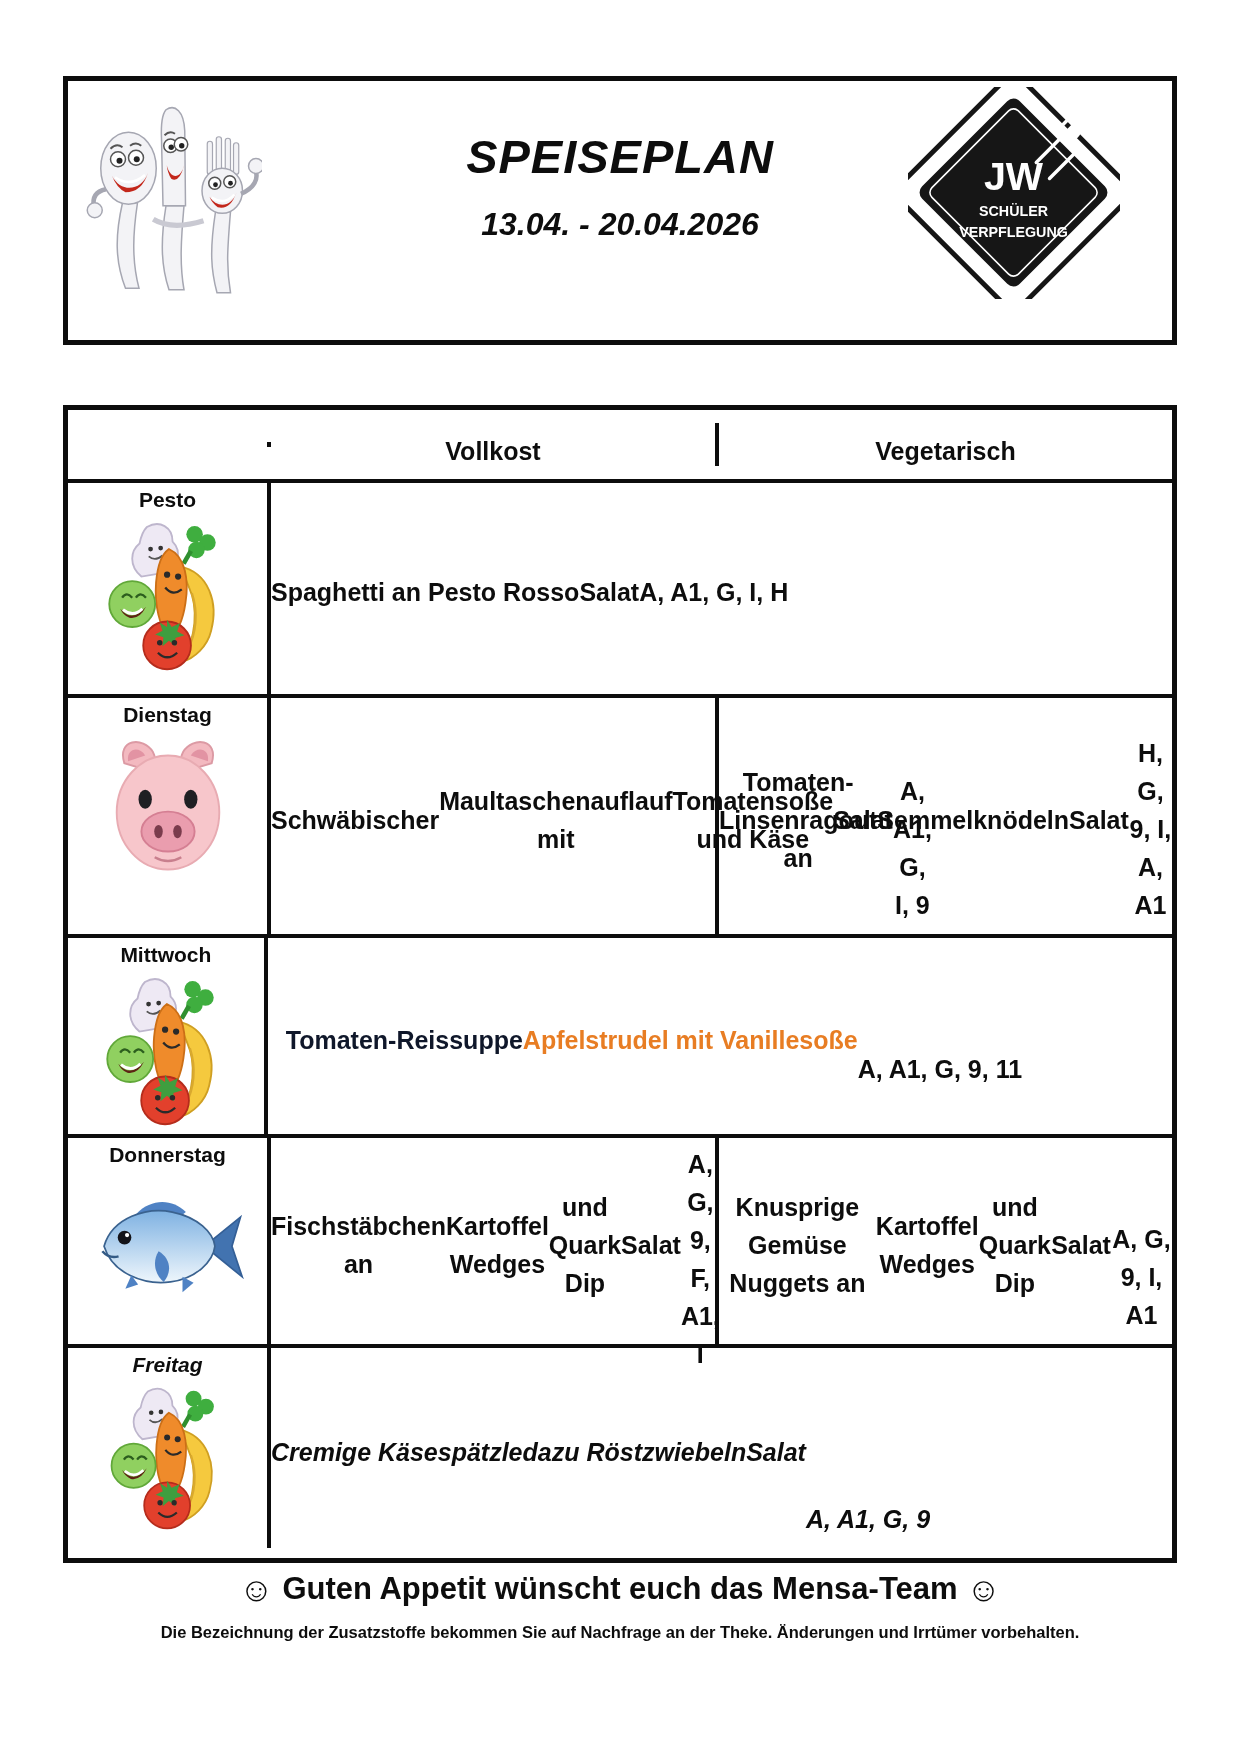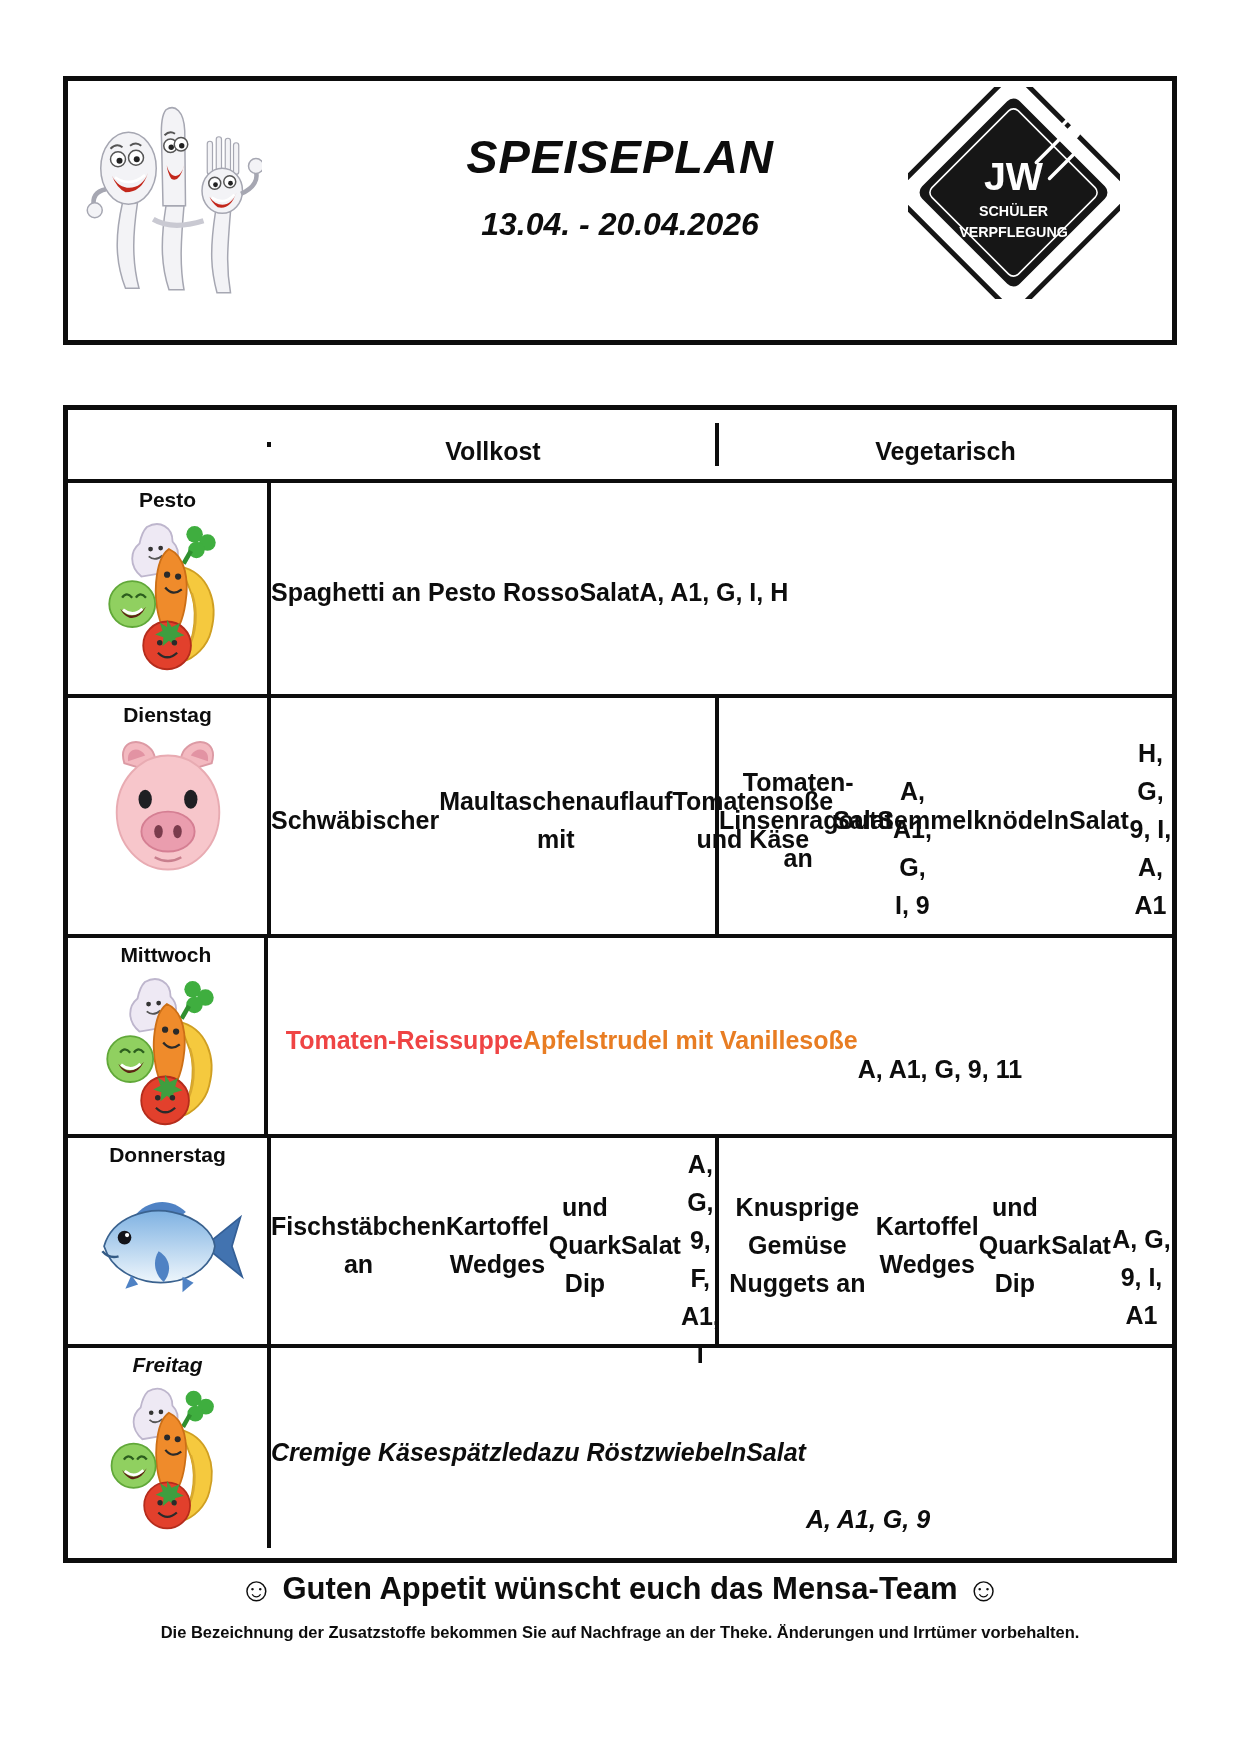--- a/index.html
+++ b/index.html
@@ -207,21 +207,21 @@
     </div>
 
     <div class="t-row rh-wed">
       <div class="c-day">
         <div class="day-label">Mittwoch</div>
         <svg class="day-icon" width="138" height="156" viewBox="0 0 150 170">
             <use href="#veg"></use>
           </svg>
       </div>
       <div class="c-merged menu-cell">
-        <div style="color: #ef4444;">Tomaten-Reissuppe</div>
+        <div style="color: #0f172a;">Tomaten-Reissuppe</div>
         <div style="color: rgb(232, 125, 35);">Apfelstrudel mit Vanillesoße</div>
         <div class="wed-allergen">A, A1, G, 9, 11</div>
       </div>
     </div>
 
     <div class="t-row rh-thu">
       <div class="c-day">
         <div class="day-label">Donnerstag</div>
         <svg class="day-icon" width="162" height="112" viewBox="0 0 190 130" style="margin-top:24px">
           <path d="M138 64 L180 30 L170 64 L182 100 Z" fill="#4273b0" stroke="#345f96" stroke-width="2"></path>

